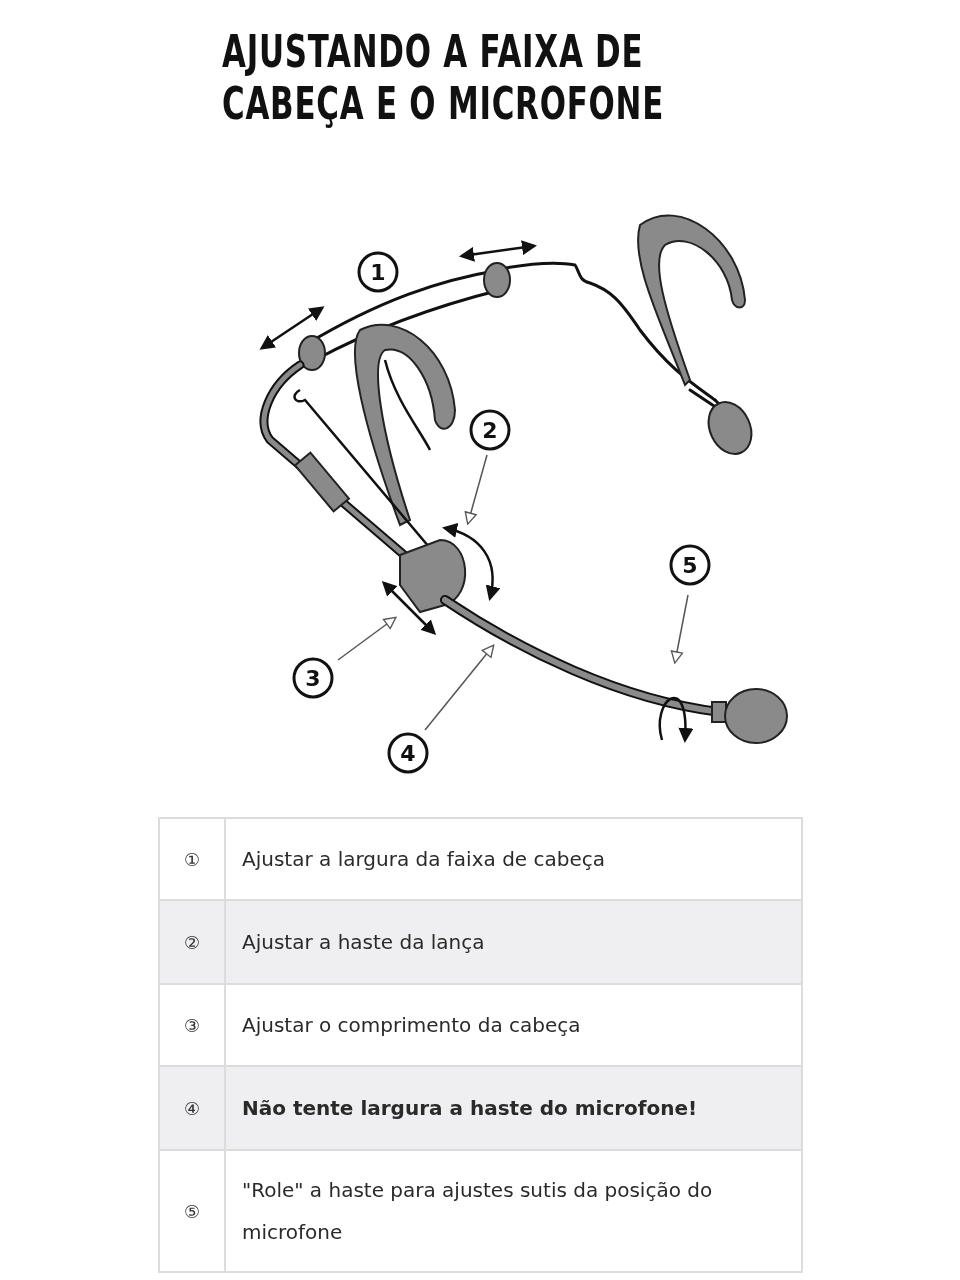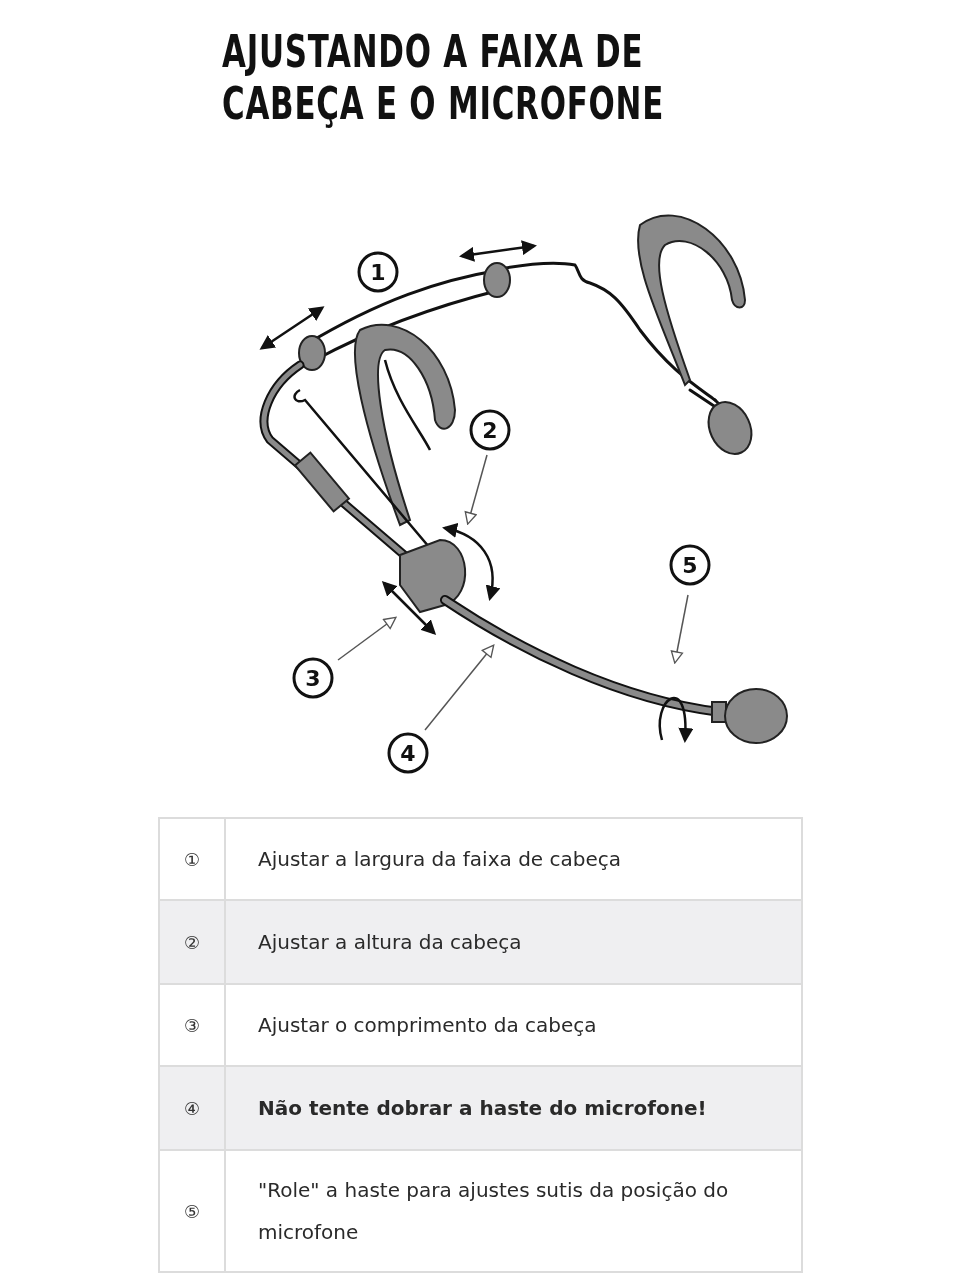--- a/index.html
+++ b/index.html
@@ -52,21 +52,21 @@
       color: #2a2a2a;
       vertical-align: middle;
     }
     .legend-table td.num {
       width: 62px;
       text-align: center;
       font-size: 18px;
       color: #333;
     }
     .legend-table td.desc {
-      padding: 0 32px;
+      padding: 0 16px;
       line-height: 42px;
     }
     .legend-table tr.row-white td { background: #ffffff; }
     .legend-table tr.row-gray td { background: #efeff1; }
     .legend-table tr.h82 { height: 82px; }
     .legend-table tr.h84 { height: 84px; }
     .legend-table tr.h122 { height: 122px; }
     .bold { font-weight: bold; }
   </style>
 </head>
@@ -155,28 +155,28 @@
 </svg>
 
 <table class="legend-table">
   <tbody>
       <tr class="row-white h82">
     <td class="num">①</td>
     <td class="desc">Ajustar a largura da faixa de cabeça</td>
   </tr>
   <tr class="row-gray h84">
     <td class="num">②</td>
-    <td class="desc">Ajustar a altura da cabeça</td>
+    <td class="desc">Ajustar a haste da lança</td>
   </tr>
   <tr class="row-white h82">
     <td class="num">③</td>
     <td class="desc">Ajustar o comprimento da cabeça</td>
   </tr>
   <tr class="row-gray h84">
     <td class="num">④</td>
-    <td class="desc bold">Não tente dobrar a haste do microfone!</td>
+    <td class="desc bold">Não tente largura a haste do microfone!</td>
   </tr>
   <tr class="row-white h122">
     <td class="num">⑤</td>
     <td class="desc">"Role" a haste para ajustes sutis da posição do microfone</td>
   </tr>
 </tbody>
   </table>
 
 </body></html>

